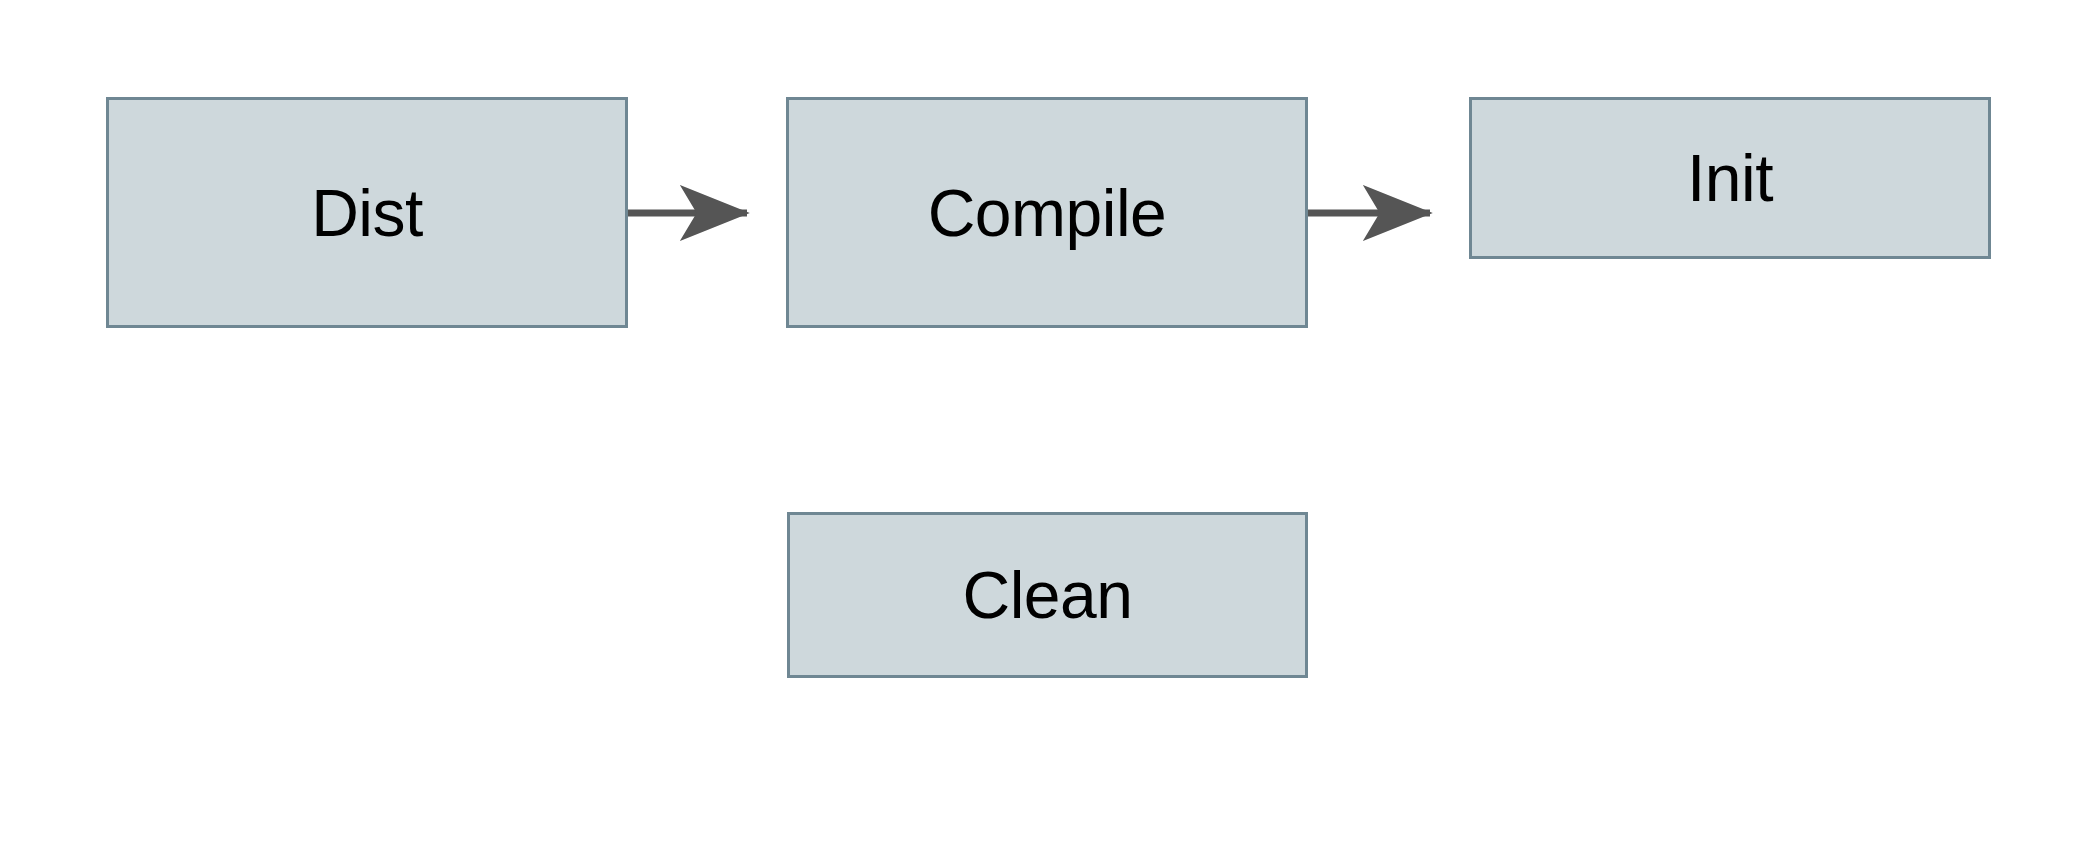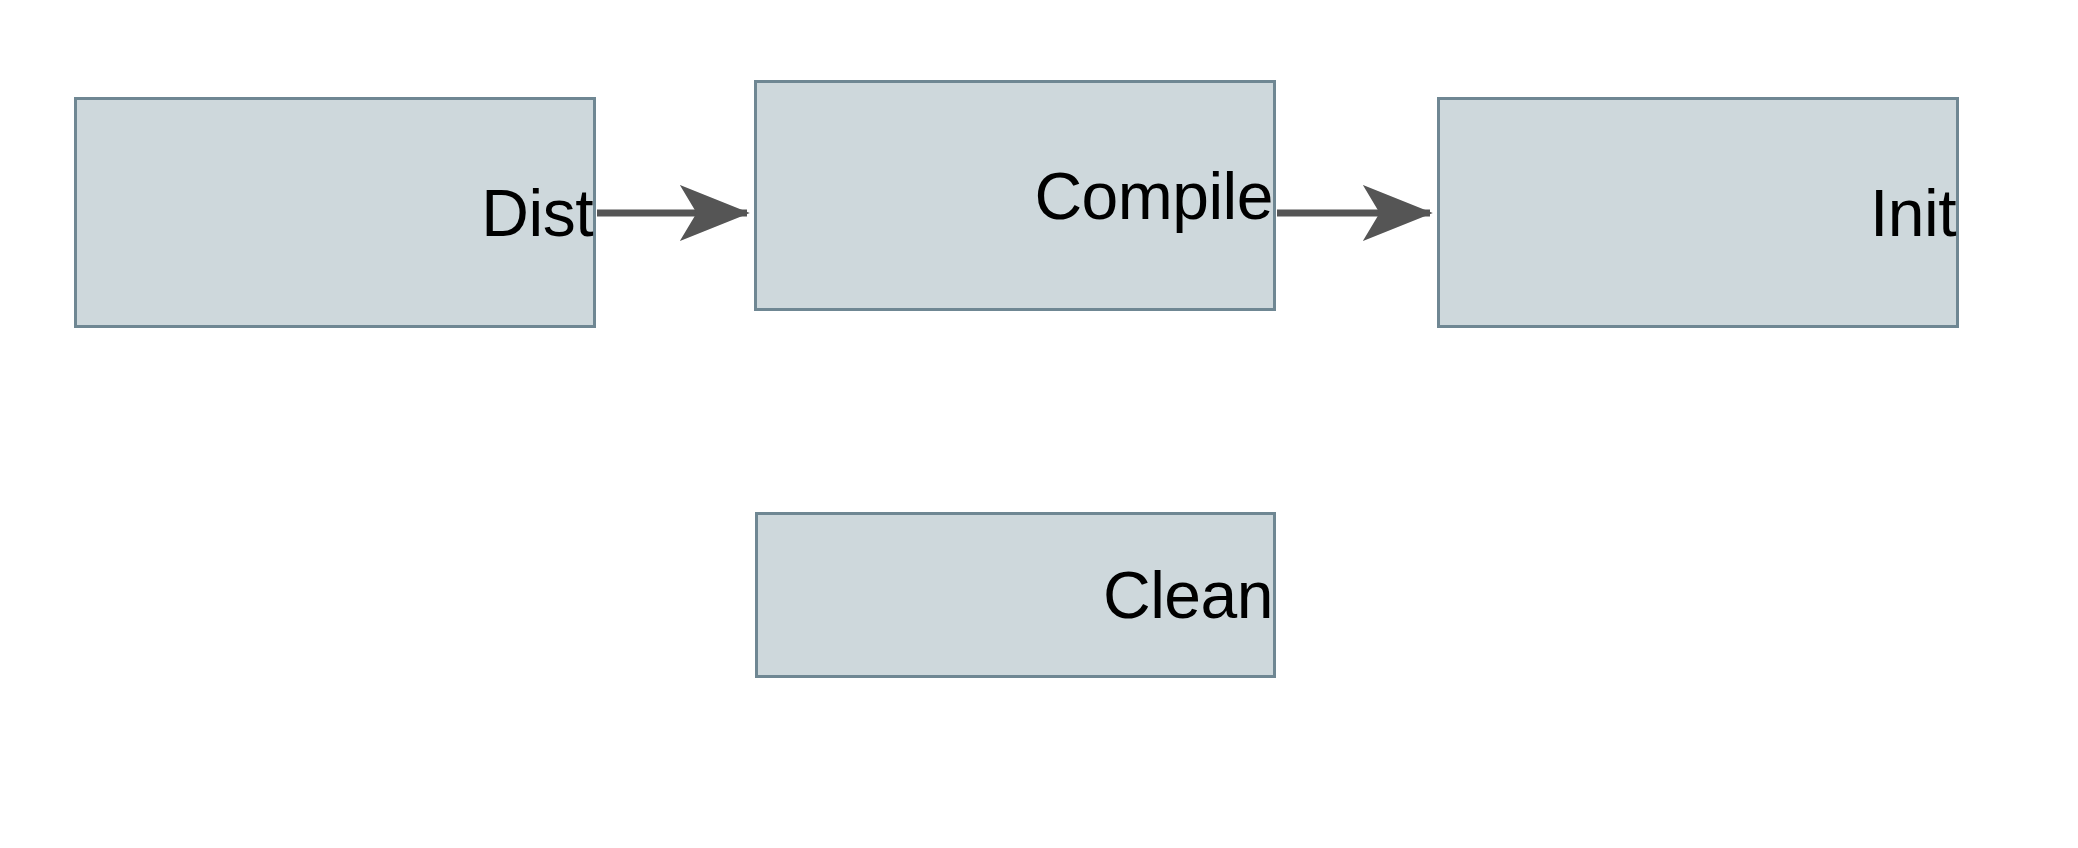--- a/index.html
+++ b/index.html
@@ -18,21 +18,22 @@
     background: #ffffff;
     overflow: hidden;
   }
   .node {
     position: absolute;
     box-sizing: border-box;
     background: #ced8dc;
     border: 3px solid #6f8793;
     display: flex;
     align-items: center;
-    justify-content: flex-end;
+    justify-content: center;
+    margin-left: 32px;
   }
   .node-label {
     font-family: "Liberation Sans", sans-serif;
     font-size: 66px;
     font-weight: 400;
     color: #000000;
     line-height: 1;
     letter-spacing: -0.5px;
     white-space: nowrap;
     user-select: none;
@@ -61,25 +62,25 @@
       </marker>
     </defs>
     <line class="edge-path" x1="597" y1="213" x2="747" y2="213" stroke="#555555" stroke-width="7" marker-end="url(#arrowdart)"></line>
     <line class="edge-path" x1="1277" y1="213" x2="1430" y2="213" stroke="#555555" stroke-width="7" marker-end="url(#arrowdart)"></line>
   </svg>
 
   <div class="node" style="left:74px; top:97px; width:522px; height:231px;">
     <span class="node-label">Dist</span>
   </div>
 
-  <div class="node" style="left:754px; top:80px; width:522px; height:231px;">
+  <div class="node" style="left:754px; top:97px; width:522px; height:231px;">
     <span class="node-label">Compile</span>
   </div>
 
-  <div class="node" style="left:1437px; top:97px; width:522px; height:231px;">
+  <div class="node" style="left:1437px; top:97px; width:522px; height:162px;">
     <span class="node-label">Init</span>
   </div>
 
   <div class="node" style="left:755px; top:512px; width:521px; height:166px;">
     <span class="node-label">Clean</span>
   </div>
 
 </div>
 
 </body></html>

